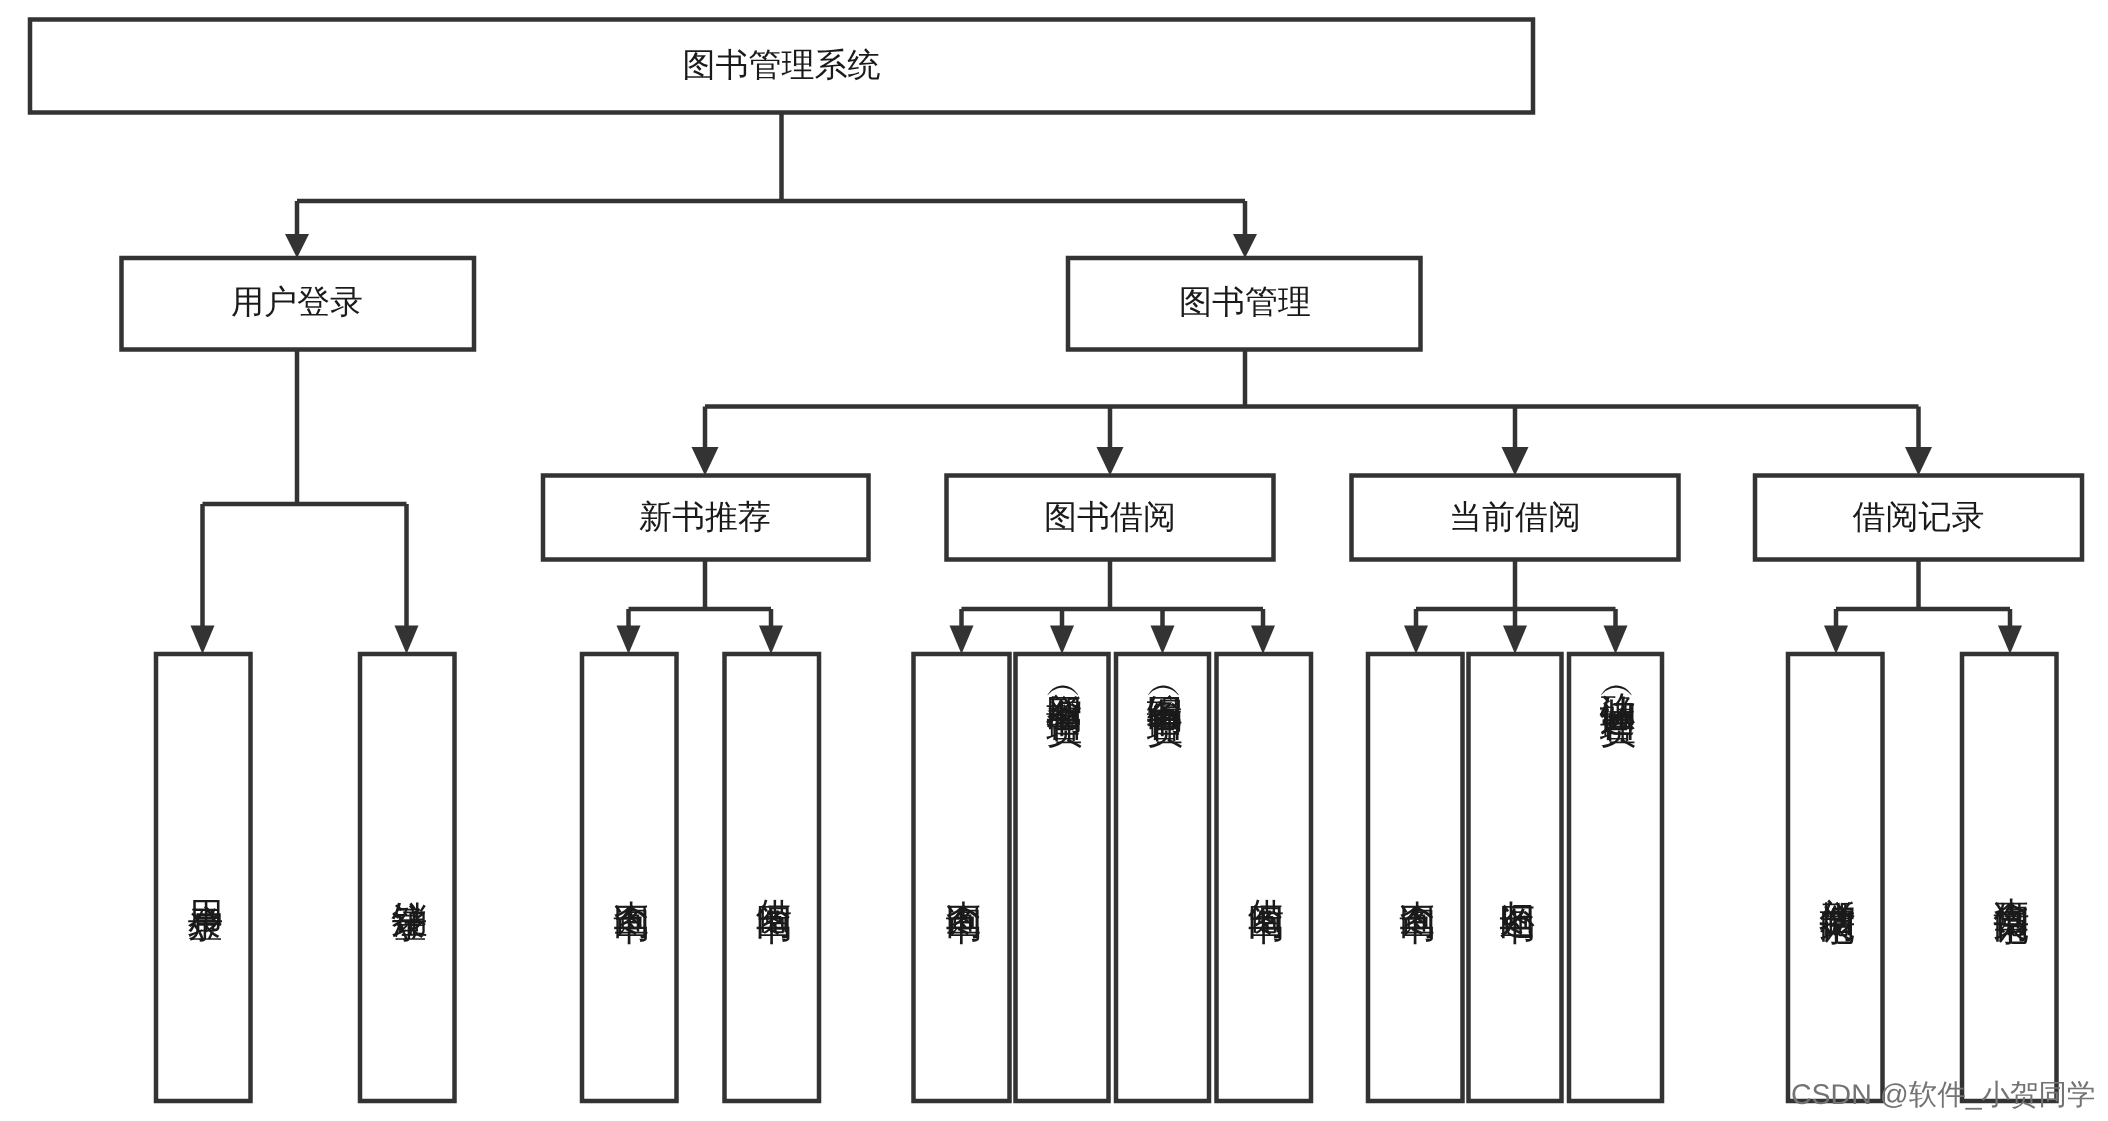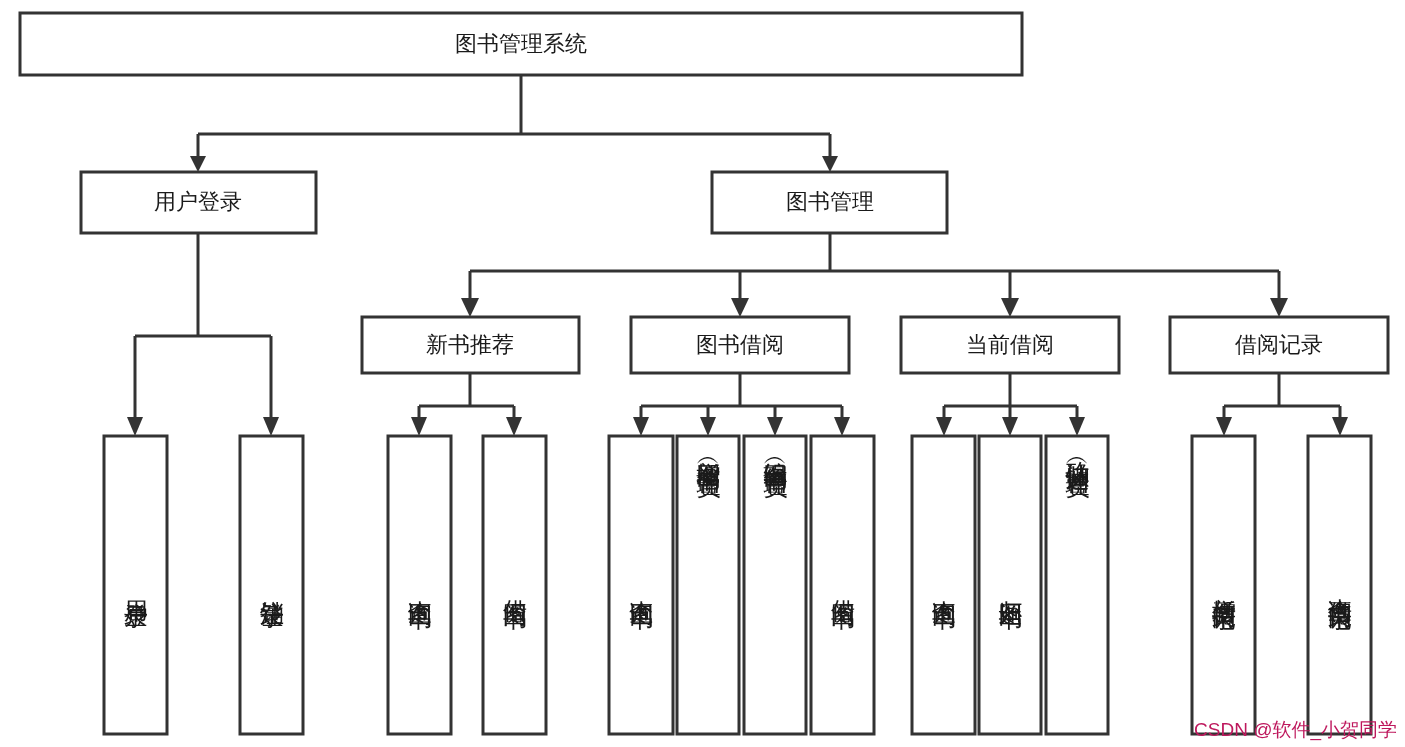--- a/index.html
+++ b/index.html
@@ -62,21 +62,21 @@
     letter-spacing: 2px;
     white-space: nowrap;
     text-align: center;
   }
   .watermark {
     position: absolute;
     right: 8px;
     bottom: 4px;
     font-family: "Liberation Sans", "DejaVu Sans", sans-serif;
     font-size: 19px;
-    color: #be185d;
+    color: #737373;
     white-space: nowrap;
     pointer-events: none;
   }
 </style>
 </head>
 <body>
 
 <div id="diagram-root">
 
   <svg class="flowchart" viewBox="0 0 1405 747">

